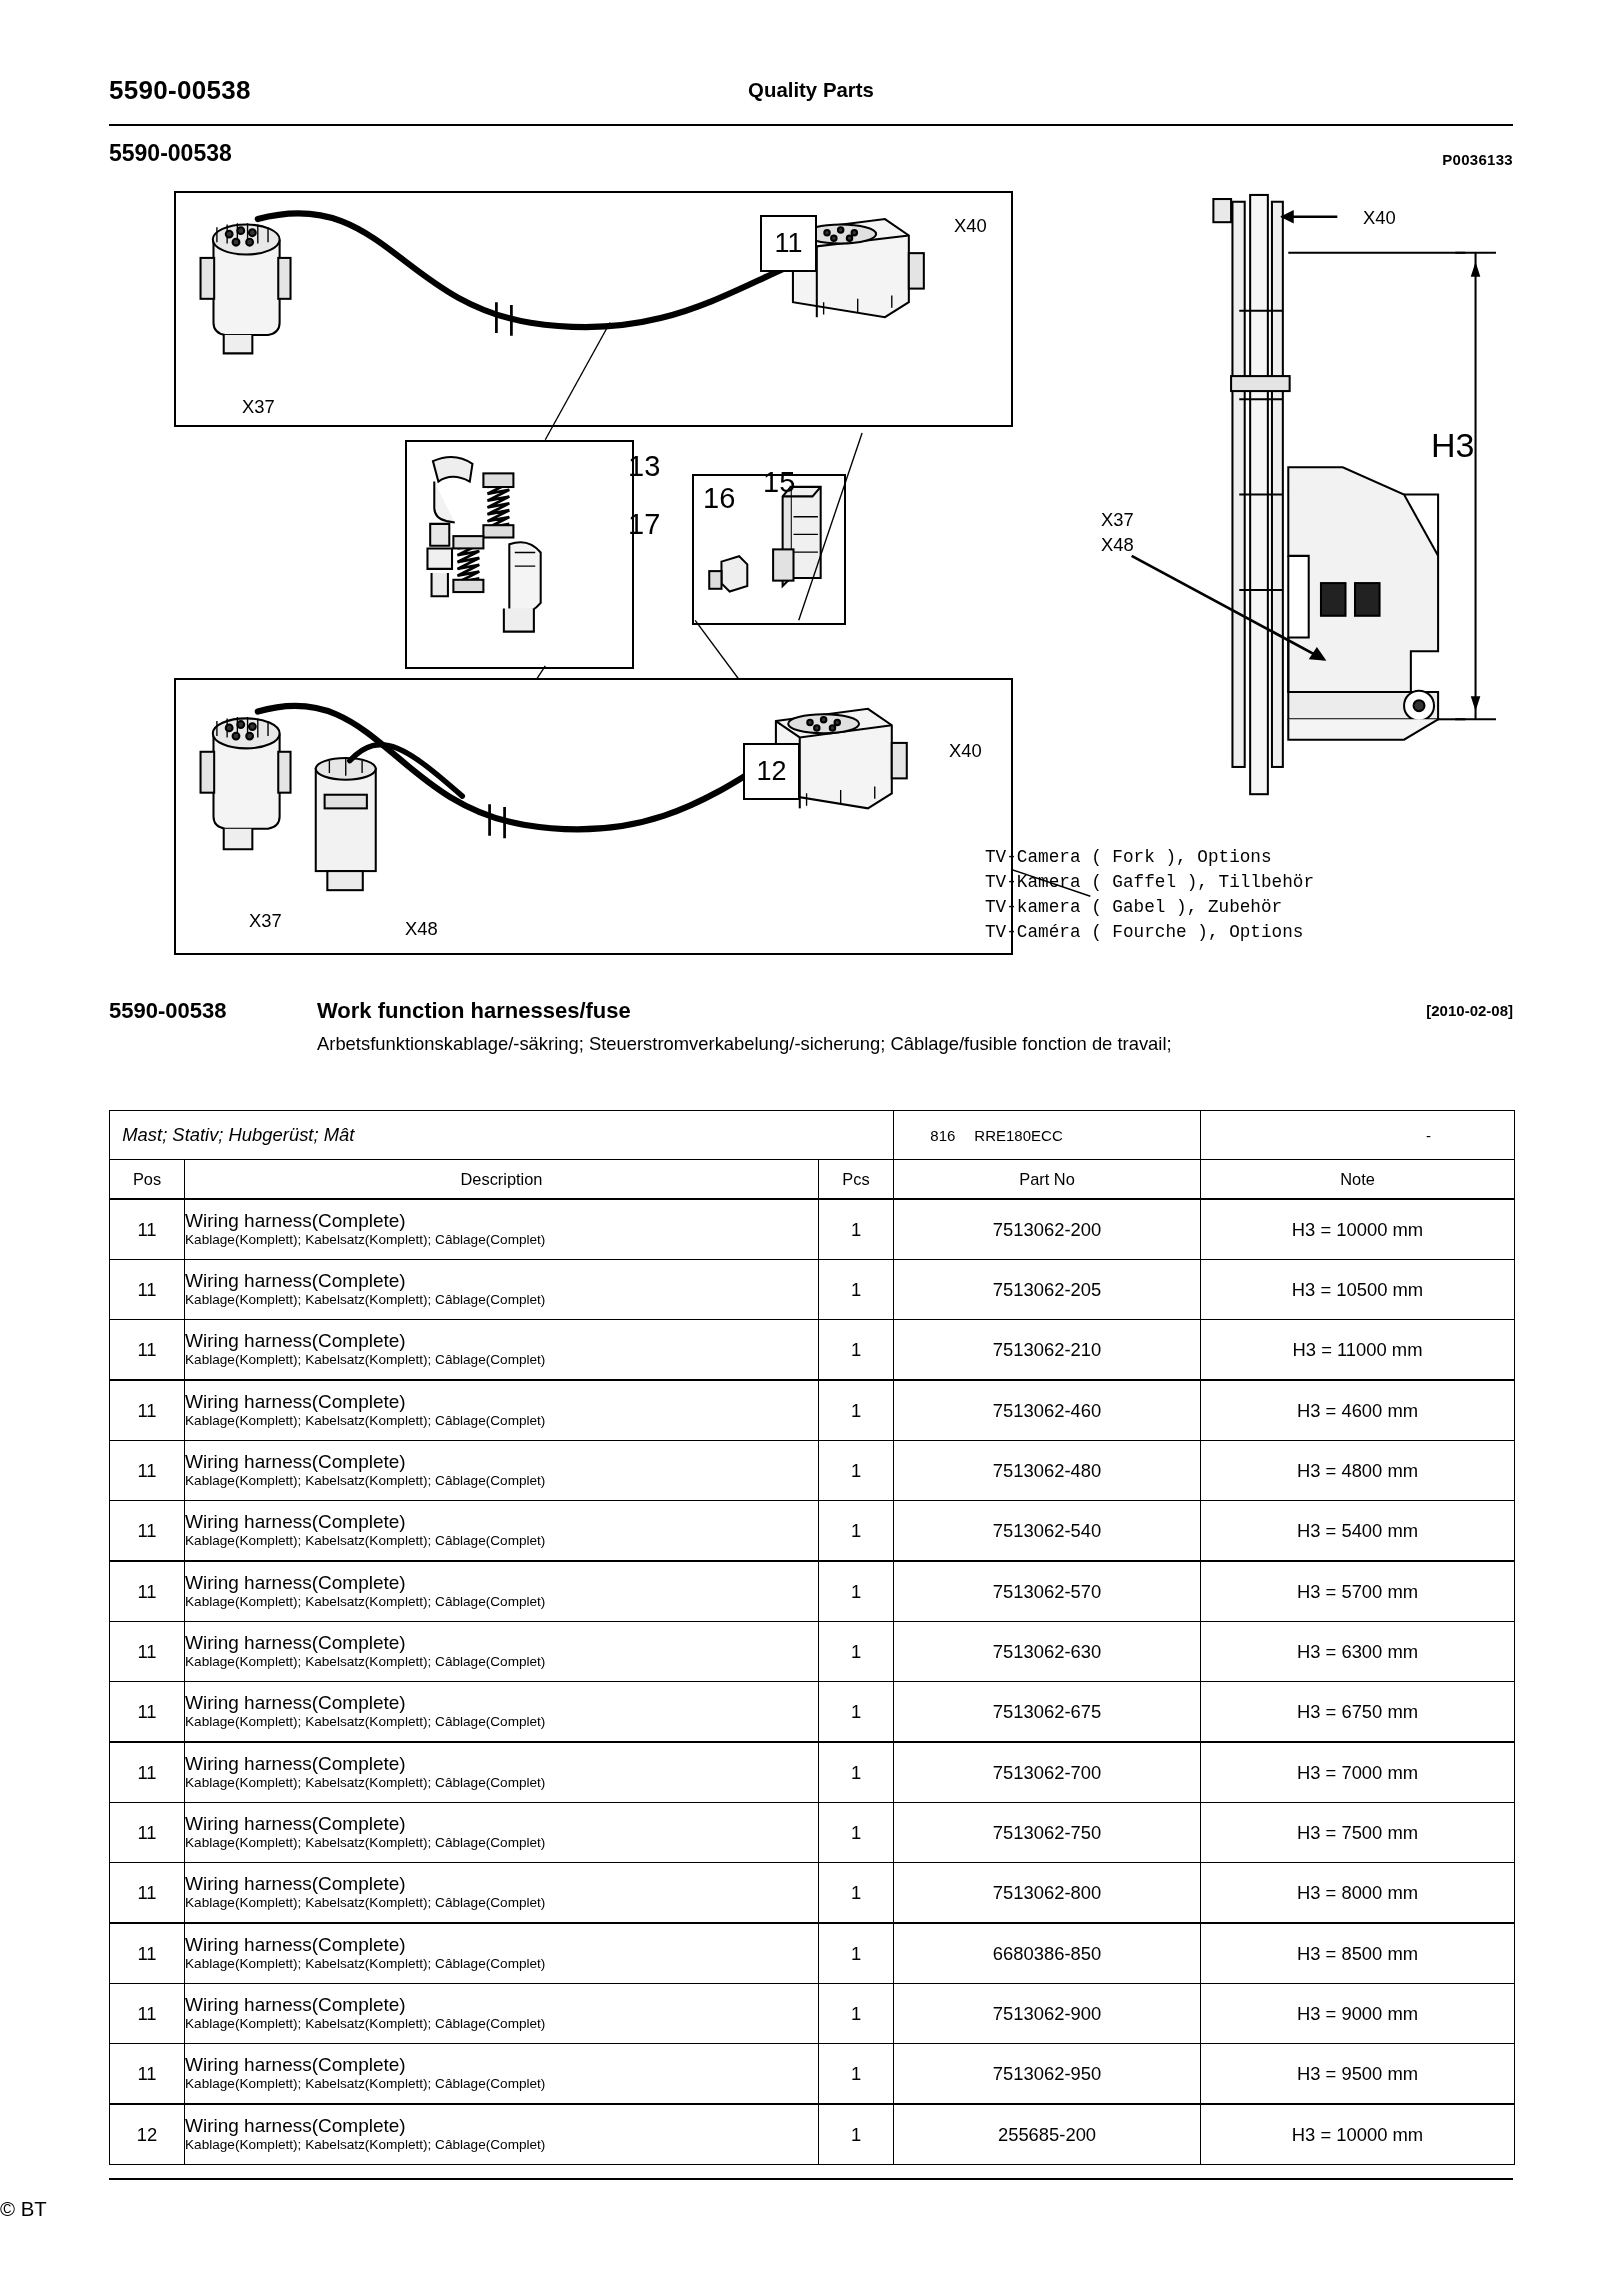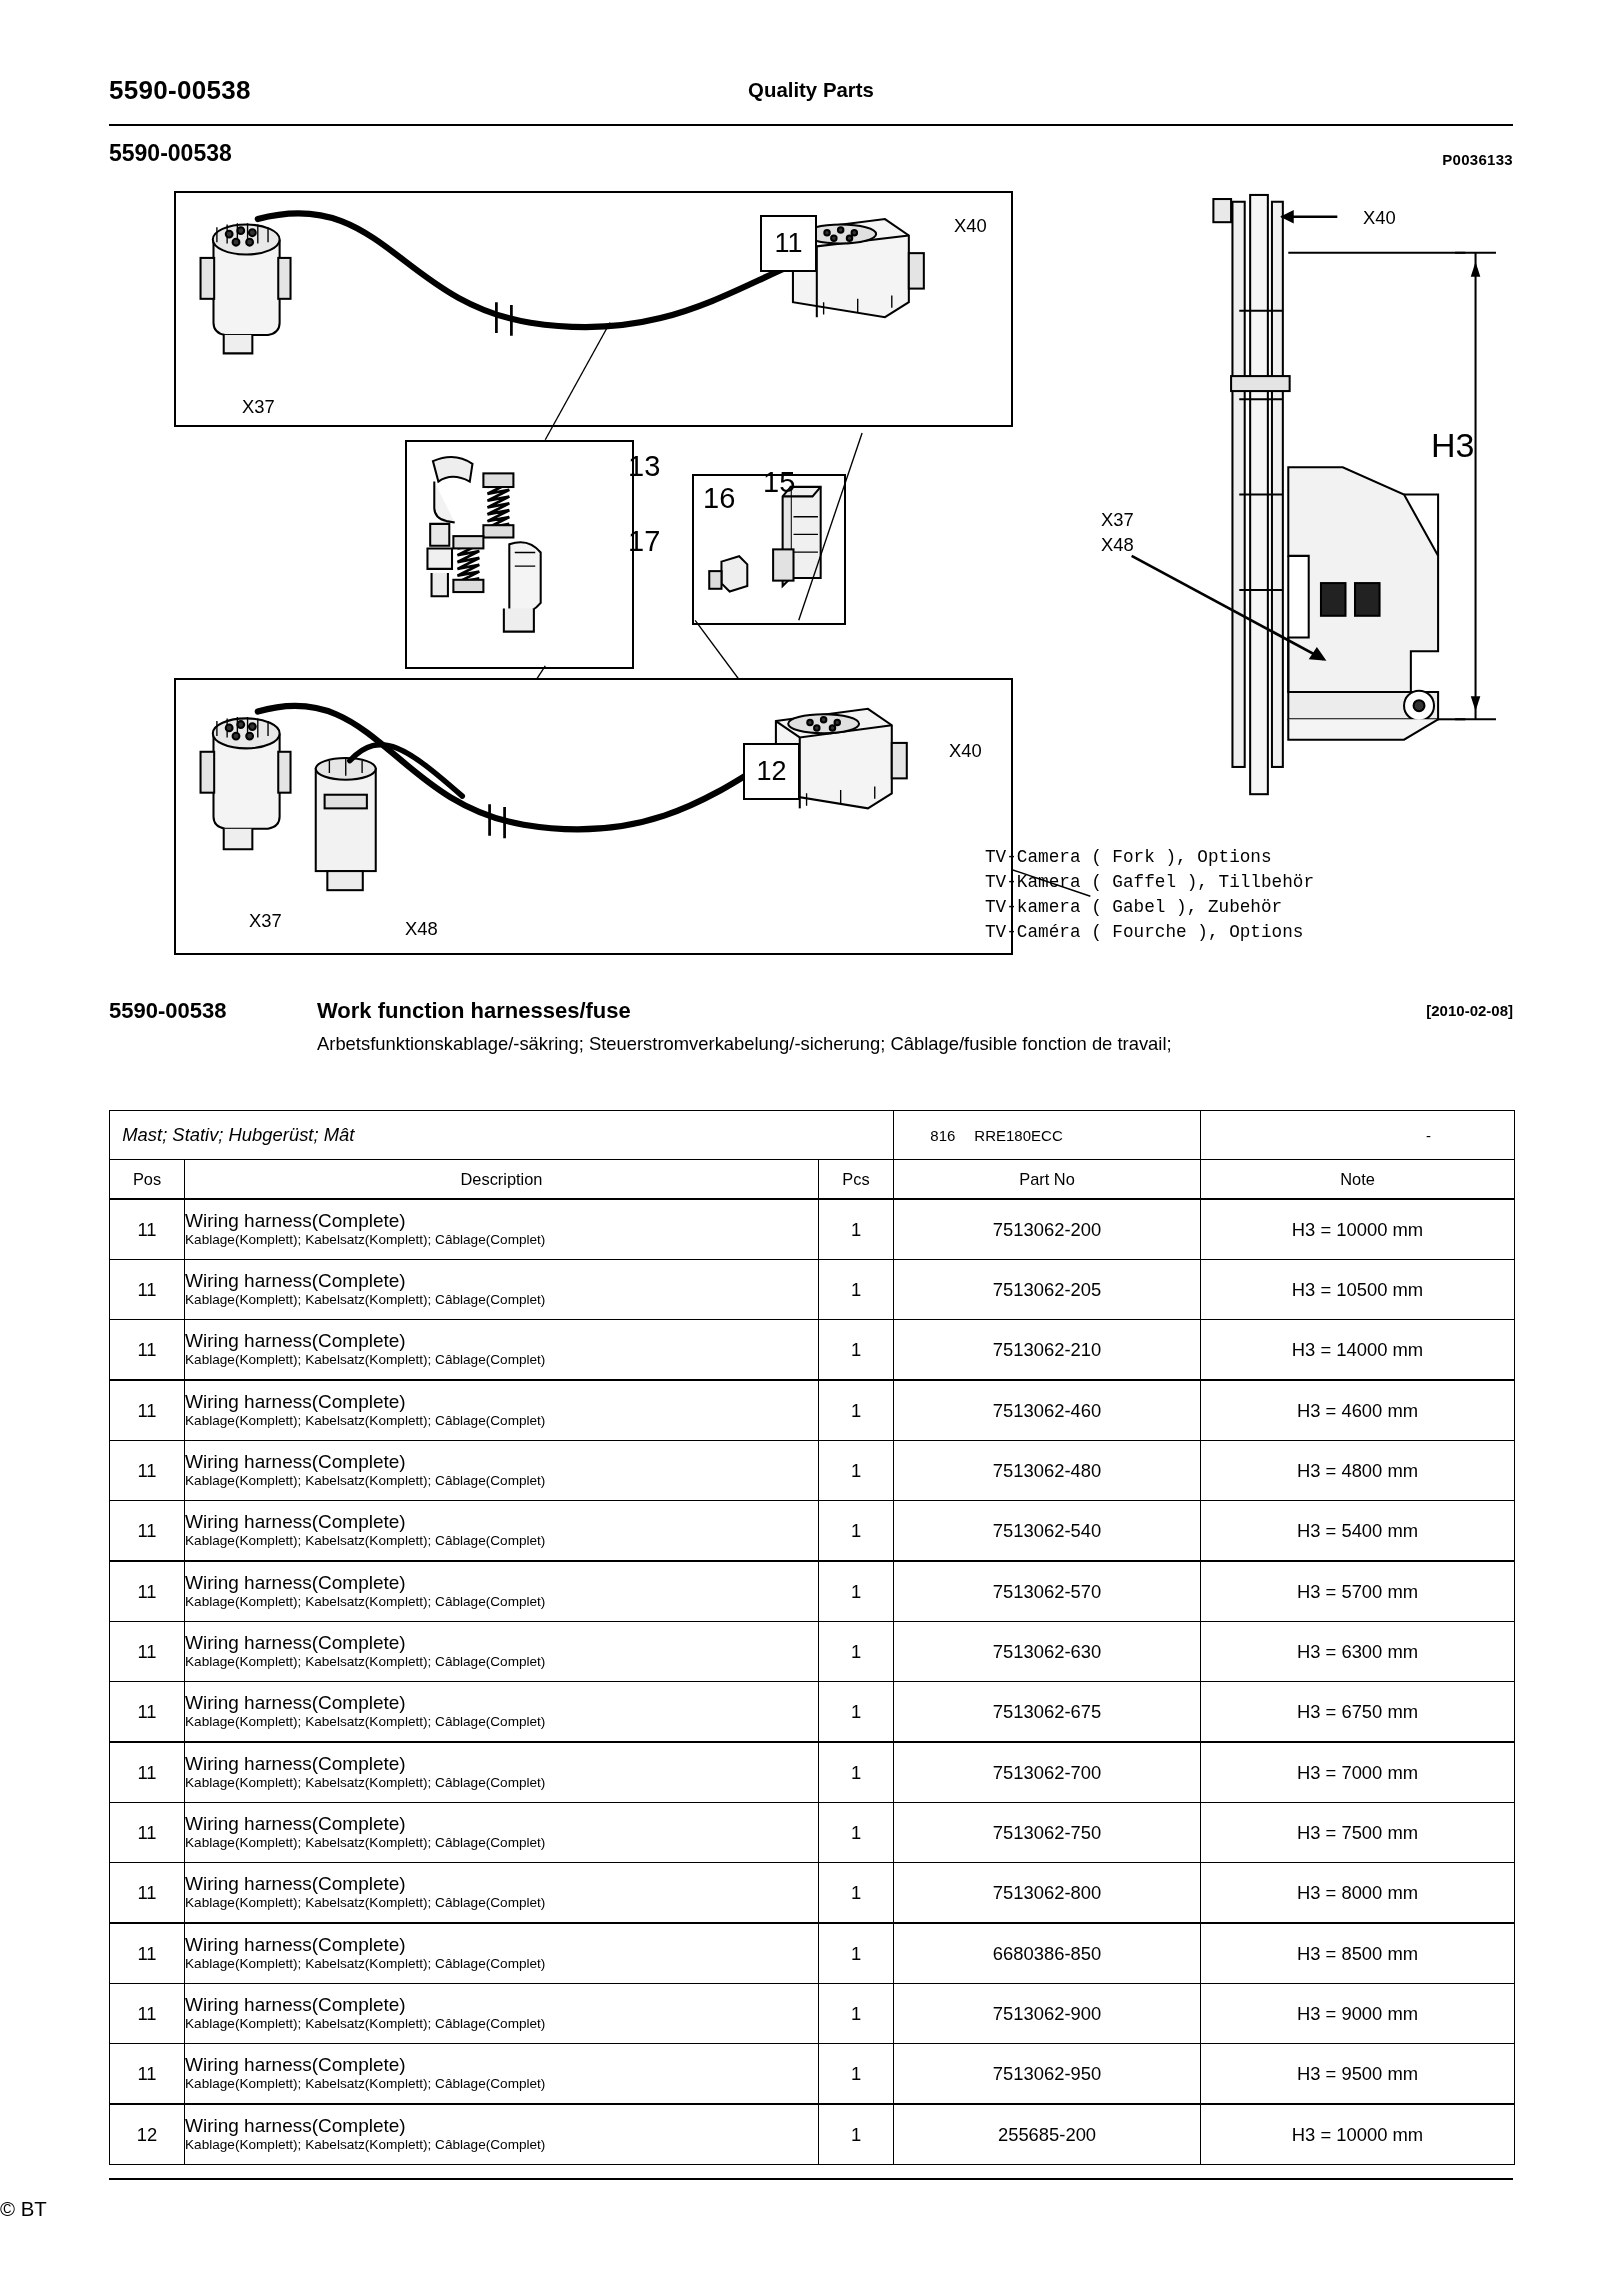--- a/index.html
+++ b/index.html
@@ -354,21 +354,21 @@
           <rect x="68" y="138" width="44" height="18" fill="#ddd"></rect>
           <rect x="68" y="202" width="44" height="18" fill="#ddd"></rect>
 
           <path d="M150 150 Q178 140 196 162 L196 236 Q178 258 150 248 Z" fill="#f4f4f4"></path>
           <path d="M158 162 L188 162 M158 182 L188 182" stroke-width="2"></path>
           <path d="M142 244 L142 278 L186 278 L186 244" fill="#eee"></path>
         </g>
       </svg>
     </div>
     <div class="lbl-num" style="left:519px; top:276px;">13</div>
-    <div class="lbl-num" style="left:519px; top:351px;">17</div>
+    <div class="lbl-num" style="left:519px; top:334px;">17</div>
 
     <div class="box-detail-right">
       <svg width="146" height="142" viewBox="0 0 214 209">
         <g fill="none" stroke="#000" stroke-width="3">
           <path d="M142 16 L186 16 L186 150 L142 150 Z" fill="#f0f0f0"></path>
           <path d="M142 16 L130 30 L130 162 L142 150" fill="#e6e6e6"></path>
           <path d="M130 30 L174 30 L186 16"></path>
           <path d="M146 60 L182 60 M146 86 L182 86 M146 112 L182 112" stroke-width="2"></path>
           <rect x="116" y="108" width="30" height="46" fill="#e2e2e2"></rect>
           <path d="M40 126 L66 118 L78 130 L78 162 L52 170 L40 158 Z" fill="#eee"></path>
@@ -549,21 +549,21 @@
           <td class="c-note">H3 = 10500 mm</td>
         </tr>
         <tr class="row">
           <td class="c-pos">11</td>
           <td class="c-desc">
             <div class="d1">Wiring harness(Complete)</div>
             <div class="d2">Kablage(Komplett); Kabelsatz(Komplett); Câblage(Complet)</div>
           </td>
           <td class="c-pcs">1</td>
           <td class="c-part">7513062-210</td>
-          <td class="c-note">H3 = 14000 mm</td>
+          <td class="c-note">H3 = 11000 mm</td>
         </tr>
 
         <tr class="row thick-top">
           <td class="c-pos">11</td>
           <td class="c-desc">
             <div class="d1">Wiring harness(Complete)</div>
             <div class="d2">Kablage(Komplett); Kabelsatz(Komplett); Câblage(Complet)</div>
           </td>
           <td class="c-pcs">1</td>
           <td class="c-part">7513062-460</td>

